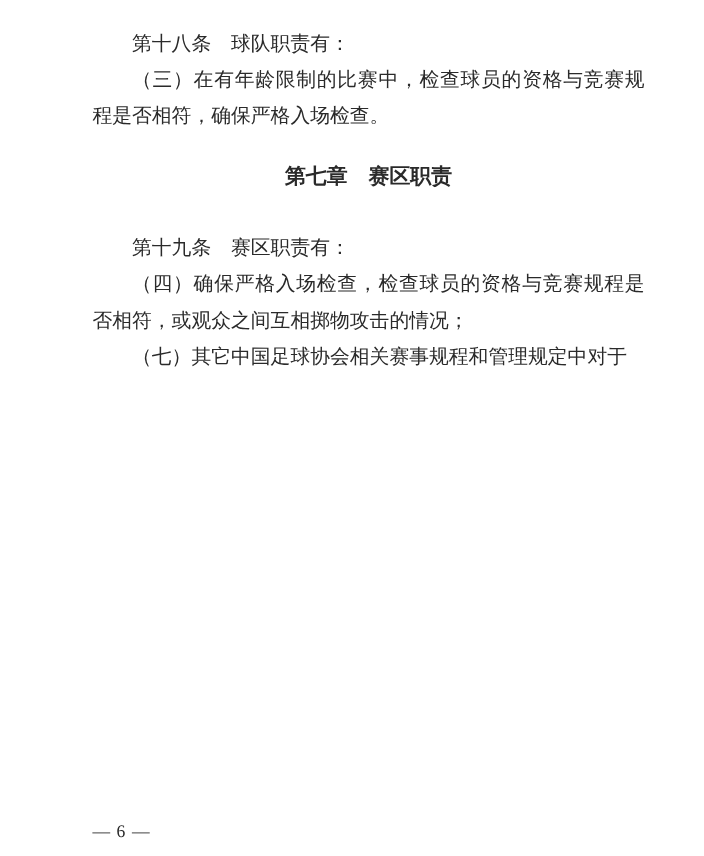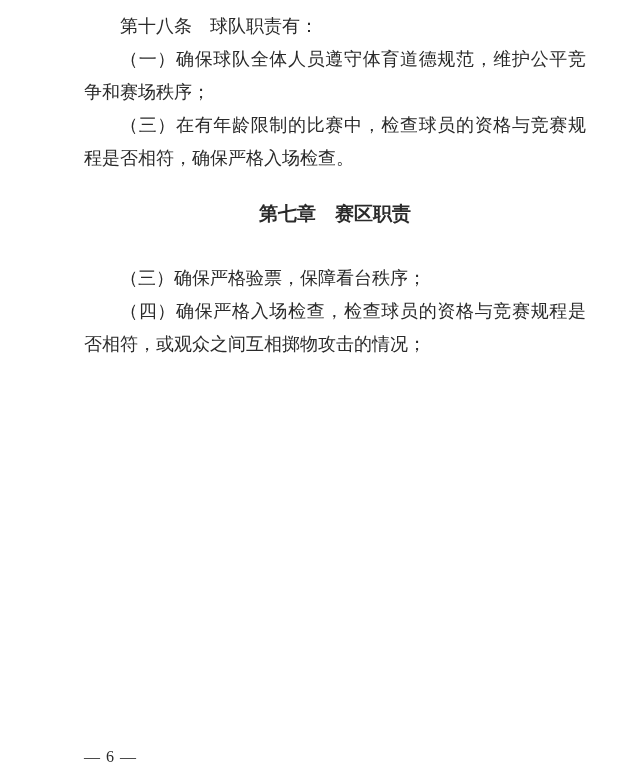--- a/index.html
+++ b/index.html
@@ -10,21 +10,21 @@
   .page {
     position: relative;
     width: 640px;
     height: 778px;
     background: #ffffff;
     overflow: hidden;
     font-family: "Liberation Serif", "DejaVu Serif", serif;
     color: #2a2a2a;
   }
   .content {
-    padding: 10px 54px 0 84px;
+    padding: 23px 54px 0 84px;
     font-size: 18px;
     line-height: 33px;
     text-align: justify;
   }
   .content p {
     margin: 0;
     text-indent: 2em;
   }
   .chapter-heading {
     text-align: center;
@@ -43,33 +43,33 @@
   }
 </style>
 </head>
 <body>
 
 <div class="page">
   <div class="content">
 
     <p>第十八条　球队职责有：</p>
 
-    <p>（一）确保球队全体人员遵守体育道德规范，维护公平竞争和赛场秩序；</p>
 
 
     <p>（三）在有年龄限制的比赛中，检查球员的资格与竞赛规程是否相符，确保严格入场检查。</p>
 
     <p class="chapter-heading">第七章　赛区职责</p>
 
+    <p>第十九条　赛区职责有：</p>
 
 
 
-    <p>（三）确保严格验票，保障看台秩序；</p>
 
     <p>（四）确保严格入场检查，检查球员的资格与竞赛规程是否相符，或观众之间互相掷物攻击的情况；</p>
 
 
 
+    <p>（七）其它中国足球协会相关赛事规程和管理规定中对于</p>
 
   </div>
 
   <div class="page-number">— 6 —</div>
 </div>
 
 </body></html>

